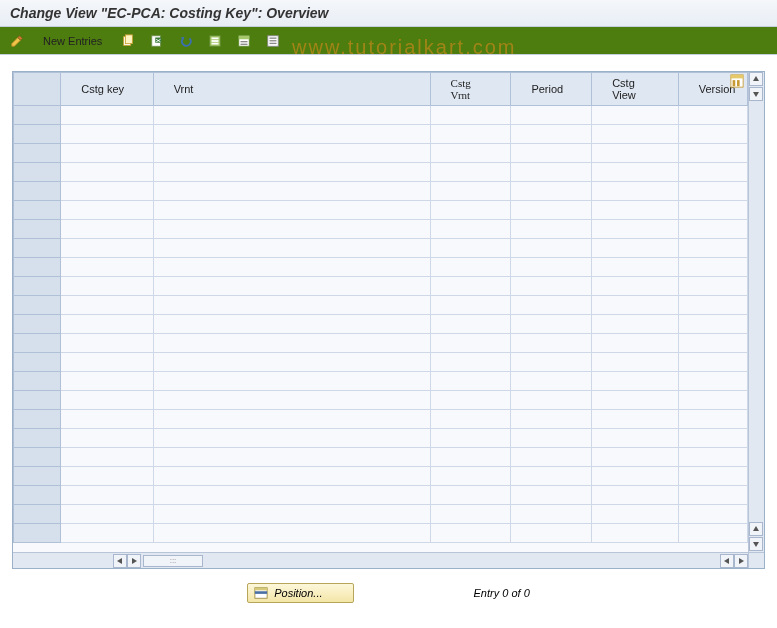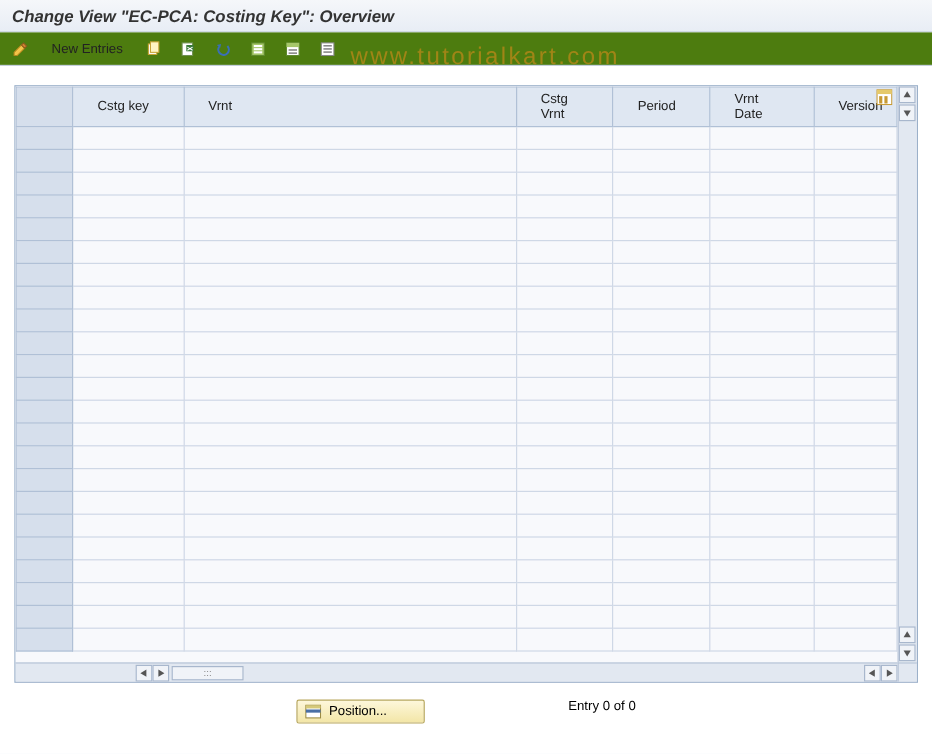--- a/index.html
+++ b/index.html
@@ -95,21 +95,21 @@
     background: #d6dfec;
     border: 1px solid #b0c0d6;
     width: 18px;
   }
   table.grid th.rowsel {
     background: #d6dfec;
     width: 18px;
   }
   .col-cstgkey { width: 80px; }
   .col-name { width: 240px; }
-  .col-cstgvrnt { width: 70px; }
+  .col-cstgvrnt { width: 70px; font-family: Liberation Serif, serif; }
   .col-version { width: 70px; }
   .col-cstgdate { width: 75px; }
   .col-period { width: 60px; }
   .config-icon {
     position: absolute;
     top: 2px;
     right: 18px;
     width: 16px;
     height: 16px;
     cursor: pointer;
@@ -162,23 +162,25 @@
   .hscroll .spacer { flex: 1; }
   .corner {
     position: absolute; right:0; bottom:0; width:16px; height:16px;
     background: #e2e8f1;
     border-left:1px solid #b8c5d8;
     border-top:1px solid #b8c5d8;
   }
   .footer {
     margin-top: 14px;
     display: flex;
+    align-items: center;
     justify-content: center;
     gap: 120px;
     font-size: 11px;
+    font-style: italic;
   }
   .position-btn {
     display: inline-flex;
     align-items: center;
     gap: 6px;
     border: 1px solid #b7a65a;
     background: linear-gradient(#fdf7db,#f3e6a7);
     padding: 2px 30px 2px 6px;
     cursor: pointer;
     font-size: 11px;
@@ -257,21 +259,21 @@
   </span>
   <div class="table-scroll">
     <table class="grid">
       <thead>
         <tr>
           <th class="rowsel"></th>
           <th class="col-cstgkey">Cstg key</th>
           <th class="col-name">Vrnt</th>
           <th class="col-cstgvrnt">Cstg Vrnt</th>
           <th class="col-version">Period</th>
-          <th class="col-cstgdate">Vrnt Date</th>
+          <th class="col-cstgdate">Cstg View</th>
           <th class="col-period">Version</th>
         </tr>
       </thead>
       <tbody id="tbody">
           <tr>
             <td class="rowsel"></td>
             <td></td>
             <td></td>
             <td></td>
             <td></td>

